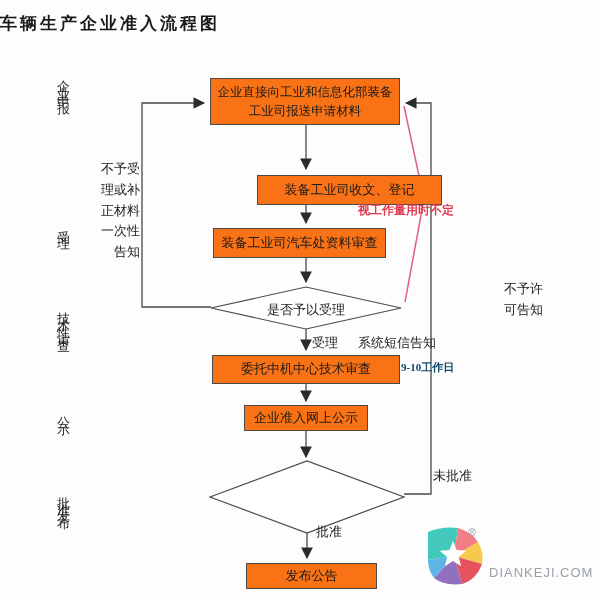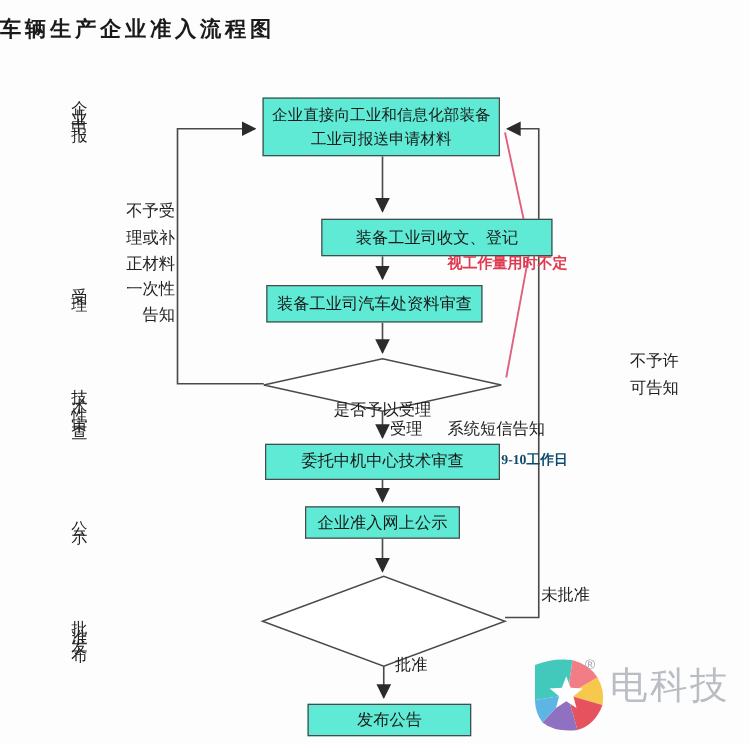--- a/index.html
+++ b/index.html
@@ -23,28 +23,28 @@
     text-align: left; font-size: 17px; font-weight: bold;
     letter-spacing: 3px; color: #1a1a1a; z-index: 2;
   }
   .stage {
     position: absolute; z-index: 2;
     writing-mode: vertical-lr; text-orientation: upright;
     font-size: 13px; letter-spacing: 7px; color: #222;
   }
   .pbox {
     position: absolute; z-index: 2;
-    background: #5eead4; border: 1px solid #4a4a4a;
+    background: #f97316; border: 1px solid #4a4a4a;
     display: flex; align-items: center; justify-content: center;
     text-align: center; font-size: 13px; color: #1a1a1a;
     line-height: 1.45; padding: 2px 6px;
   }
   .dlabel {
     position: absolute; z-index: 2; text-align: center;
-    font-size: 13px; color: #1a1a1a; line-height: 1.5; margin-top: 18px;
+    font-size: 13px; color: #1a1a1a; line-height: 1.5;
   }
   .elabel {
     position: absolute; z-index: 2; font-size: 13px; color: #222;
     white-space: nowrap;
     text-align: right;
   }
   .wrap { white-space: normal; line-height: 1.6; }
   .red-note {
     position: absolute; z-index: 3; font-weight: bold;
     font-size: 12px; white-space: nowrap;
@@ -123,15 +123,15 @@
   <svg class="logo" style="left:424px; top:524px;" width="64" height="64" viewBox="0 0 64 64">
     <path d="M30,32 L4,36 L4,8 Q18,2 34,4 Z" fill="#43c8bc"></path>
     <path d="M30,32 L34,4 Q48,8 54,18 Z" fill="#f27d86"></path>
     <path d="M30,32 L54,18 Q60,28 58,40 Z" fill="#f6c84e"></path>
     <path d="M30,32 L58,40 Q52,56 38,60 Z" fill="#e7525f"></path>
     <path d="M30,32 L38,60 Q20,62 10,54 Z" fill="#9070c0"></path>
     <path d="M30,32 L10,54 Q4,46 4,36 Z" fill="#5fb4e6"></path>
     <polygon points="29,17 32.5,26.1 42.3,26.7 34.7,32.9 37.2,42.3 29,37 20.8,42.3 23.3,32.9 15.7,26.7 25.5,26.1" fill="#ffffff"></polygon>
   </svg>
   <div class="logo-reg" style="left:468px; top:526px;">®</div>
-  <div class="logo-brand" style="left:488px; top:528px;">电科技</div>
+  <div class="logo-domain" style="left:489px; top:565px;">DIANKEJI.COM</div>
 
 </div>
 
 </body></html>

